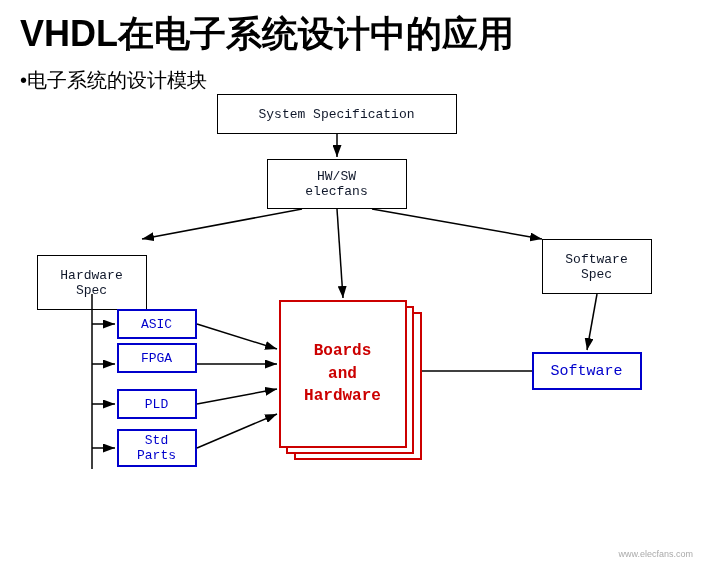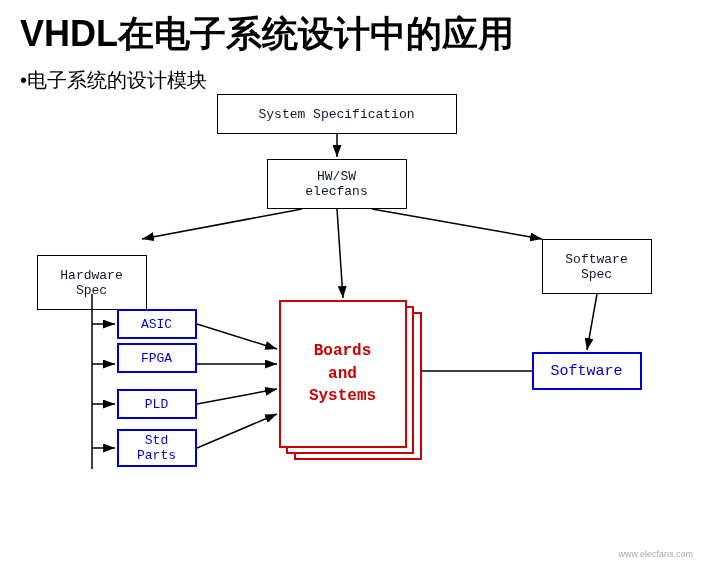--- a/index.html
+++ b/index.html
@@ -133,21 +133,21 @@
     <div class="box box-blue" style="left: 95px; top: 335px; width: 80px; height: 38px;">
       <span style="white-space:pre-line;">Std
 Parts</span>
     </div>
 
     <div class="box" style="left: 272px; top: 218px; width: 128px; height: 148px; border: 2px solid #cc0000; background:#fff; z-index:1;"></div>
     <div class="box" style="left: 264px; top: 212px; width: 128px; height: 148px; border: 2px solid #cc0000; background:#fff; z-index:2;"></div>
     <div class="box box-red-stacked" style="left: 257px; top: 206px; width: 128px; height: 148px; z-index:3;">
       <span style="white-space:pre-line; line-height:1.4;">Boards
 and
-Systems</span>
+Hardware</span>
     </div>
 
     <div class="box box-blue" style="left: 510px; top: 258px; width: 110px; height: 38px; font-size:15px;">
       <span>Software</span>
     </div>
 
     <svg class="diagram-svg" xmlns="http://www.w3.org/2000/svg">
       <defs>
         <marker id="arrowhead" markerWidth="8" markerHeight="6" refX="8" refY="3" orient="auto">
           <polygon points="0 0, 8 3, 0 6" fill="#000"></polygon>

